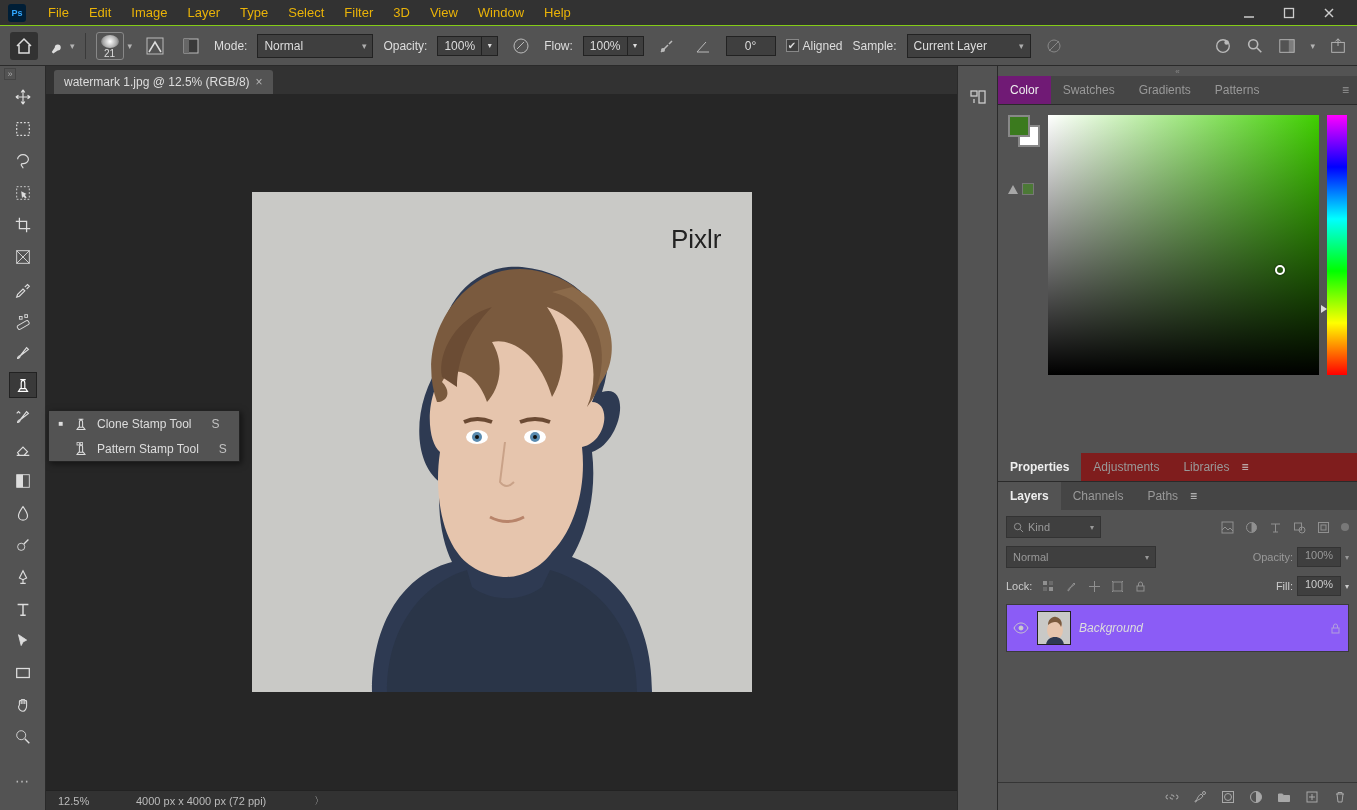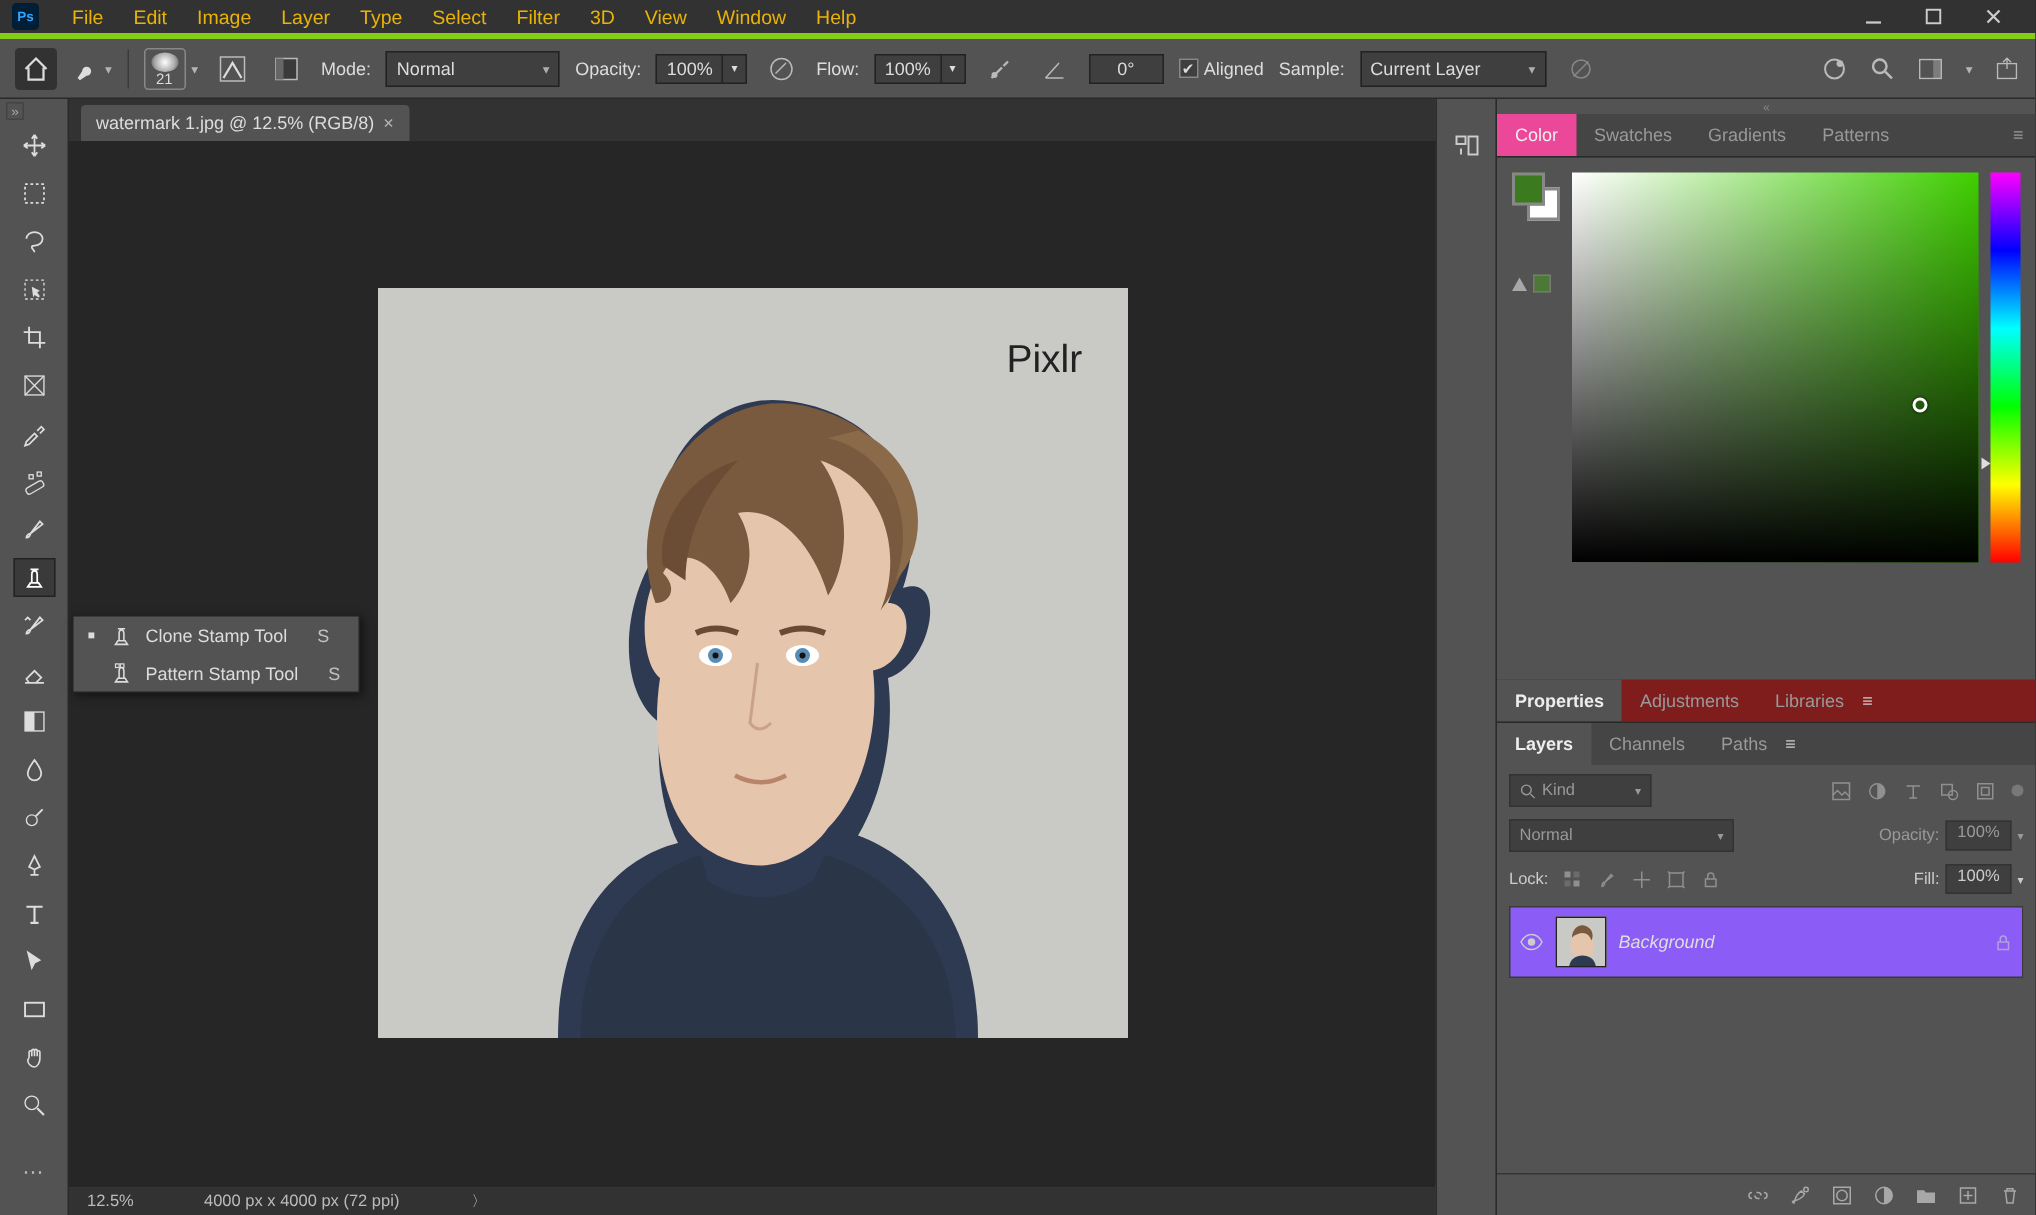--- a/index.html
+++ b/index.html
@@ -1,19 +1,19 @@
 <!DOCTYPE html>
 <html><head>
 <meta charset="utf-8">
 <style>
 * { margin:0; padding:0; box-sizing:border-box; font-family:"Segoe UI",Tahoma,sans-serif; }
 body { background:#323232; color:#ccc; font-size:12px; width:1357px; height:810px; overflow:hidden; user-select:none; }
 
 
-.titlebar { height:26px; background:#323232; display:flex; align-items:center; padding:0 8px; border-bottom:4px solid #84cc16; }
+.titlebar { height:26px; background:#323232; display:flex; align-items:center; padding:0 8px; border-bottom:1px solid #84cc16; }
 .titlebar .ps-logo { width:18px; height:18px; background:#001e36; border-radius:3px; display:flex; align-items:center; justify-content:center; font-size:9px; font-weight:bold; color:#31a8ff; margin-right:12px; }
 .titlebar .menu-item { padding:4px 10px; color:#eab308; font-size:13px; cursor:default; }
 .titlebar .win-controls { margin-left:auto; display:flex; gap:0; }
 .titlebar .win-controls div { width:40px; height:24px; display:flex; align-items:center; justify-content:center; color:#ccc; }
 .titlebar .win-controls svg { width:14px; height:14px; }
 
 
 .optbar { height:40px; background:#535353; display:flex; align-items:center; padding:0 10px; gap:10px; border-bottom:1px solid #2a2a2a; font-size:12px; color:#ddd; }
 .optbar .home-btn { width:28px; height:28px; background:#323232; border-radius:3px; display:flex; align-items:center; justify-content:center; }
 .optbar .brush-preview { display:flex; align-items:center; gap:4px; }
@@ -63,21 +63,21 @@
 .statusbar .arrow { margin-left:20px; font-size:10px; }
 
 
 .rightcol { width:400px; display:flex; background:#323232; }
 .rightdock { width:40px; background:#535353; display:flex; flex-direction:column; align-items:center; padding-top:20px; gap:16px; border-left:1px solid #2a2a2a; }
 .rightdock .dockicon { width:22px; height:22px; display:flex; align-items:center; justify-content:center; }
 .panels { flex:1; background:#535353; display:flex; flex-direction:column; border-left:1px solid #2a2a2a; }
 .panel-collapse { height:10px; display:flex; justify-content:center; align-items:center; font-size:8px; color:#888;}
 .panel-tabs { display:flex; background:#454545; border-bottom:1px solid #2a2a2a; align-items:center;}
 .panel-tabs .ptab { padding:7px 12px; font-size:12px; color:#999; cursor:default;}
-.panel-tabs .ptab.active { color:#eee; background:#ec4899; }
+.panel-tabs .ptab.active { color:#eee; background:#701a75; }
 .panel-tabs .pmenu { margin-left:auto; padding:0 8px; color:#999; }
 .color-panel { height:310px; display:flex; padding:10px; gap:8px; }
 .color-swatches { display:flex; flex-direction:column; gap:8px; }
 .fgbg { position:relative; width:32px; height:32px; }
 .fgbg .fg { width:22px; height:22px; background:#3b7a1e; border:2px solid #888; position:absolute; top:0; left:0; }
 .fgbg .bg { width:22px; height:22px; background:#fff; border:2px solid #888; position:absolute; bottom:0; right:0; }
 .color-warn { display:flex; gap:4px; align-items:center; opacity:.7;}
 .color-warn .tri { width:0;height:0;border-left:5px solid transparent;border-right:5px solid transparent;border-bottom:9px solid #ccc;}
 .color-warn .sq { width:12px;height:12px;border:1px solid #888;background:#4a8a2a;}
 .sv-picker { flex:1; height:260px; background:linear-gradient(to top, #000, transparent), linear-gradient(to right, #fff, #3fcf00); position:relative; }

